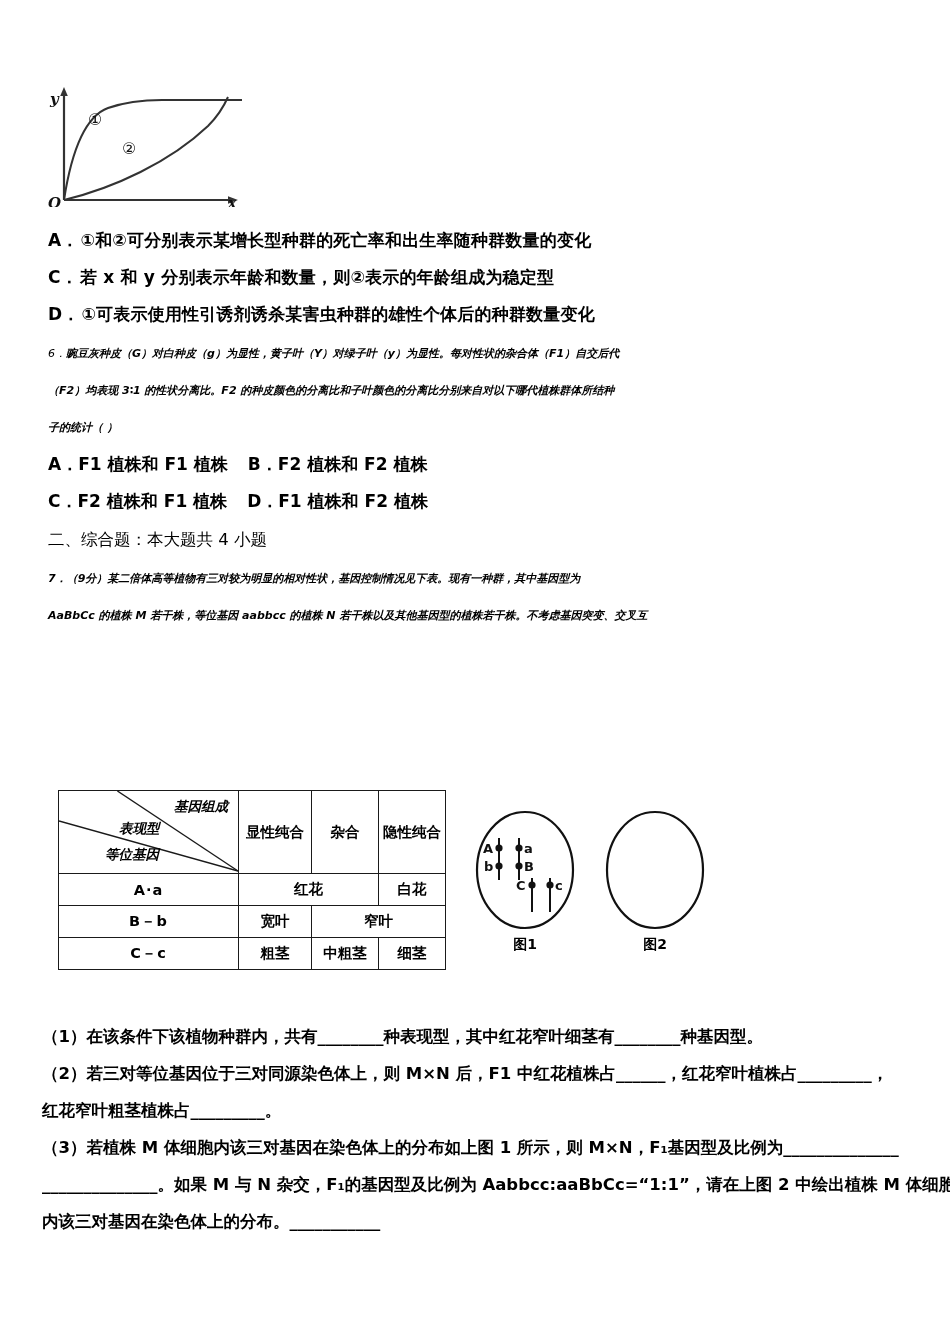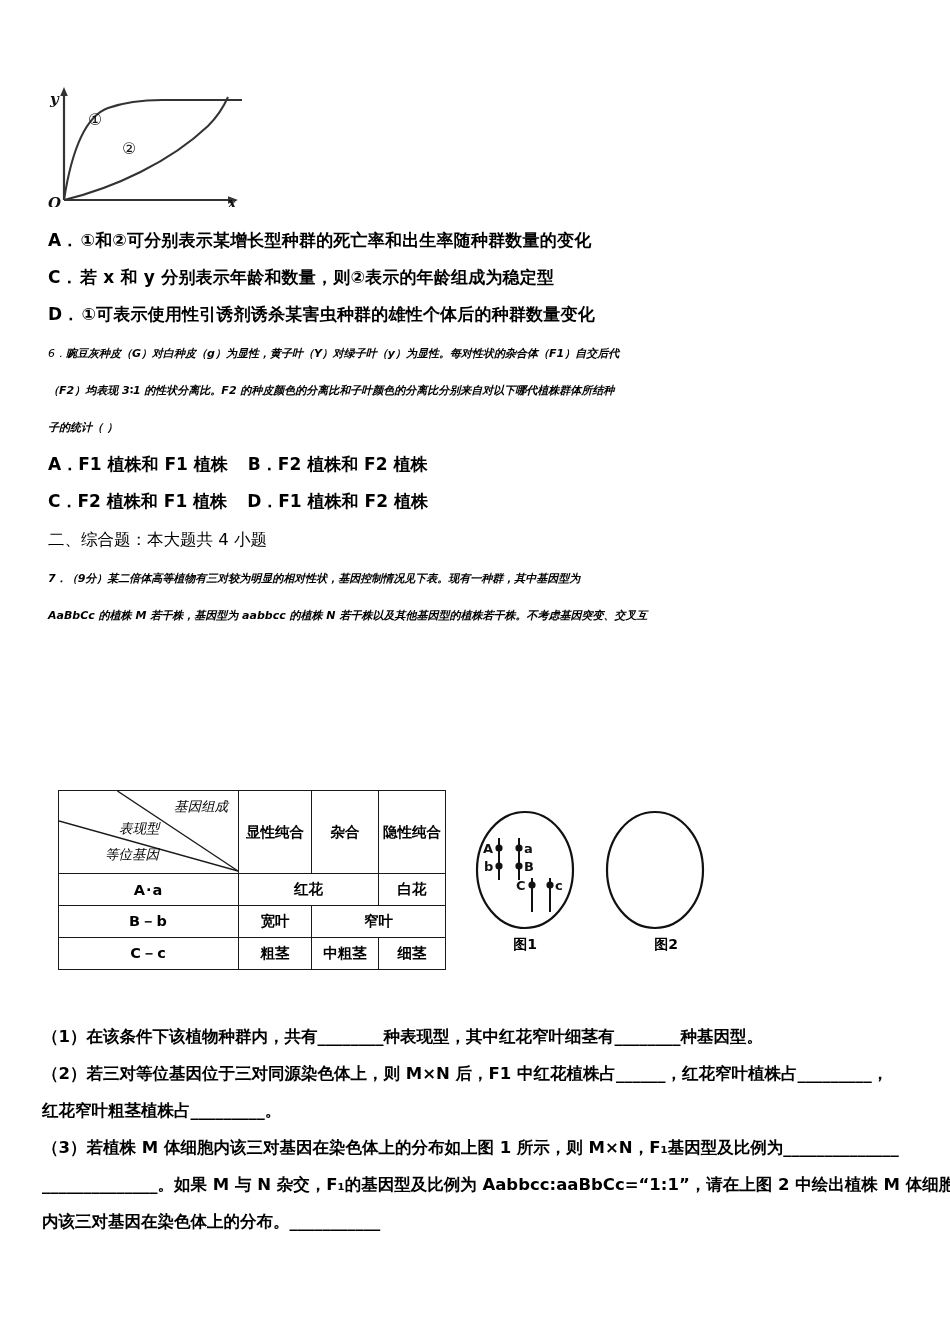--- a/index.html
+++ b/index.html
@@ -110,21 +110,21 @@
   }
   .corner-svg {
     position: absolute;
     left: 0; top: 0;
     width: 100%;
     height: 100%;
   }
   .corner-lab {
     position: absolute;
     font-size: 13.5px;
-    font-weight: normal;
+    font-weight: bold;
     font-style: italic;
     white-space: nowrap;
     font-family: "DejaVu Sans", sans-serif;
   }
   .corner-lab.c1 { right: 10px; top: 7px; }
   .corner-lab.c2 { left: 60px; top: 29px; }
   .corner-lab.c3 { left: 22px; top: 55px; margin-left: 24px; }
   .allele-cell { font-family: "DejaVu Serif", serif; font-size: 16px; letter-spacing: 1px; }
 
   
@@ -208,21 +208,21 @@
       <span>A．</span><span>F1 植株和 F1 植株</span><span class="gap"></span><span>B．</span><span>F2 植株和 F2 植株</span>
     </div>
     <div class="ans-pair">
       <span>C．</span><span>F2 植株和 F1 植株</span><span class="gap"></span><span>D．</span><span>F1 植株和 F2 植株</span>
     </div>
 
     <div class="section-head">二、综合题：本大题共 4 小题</div>
 
     <div class="qblock">
       <div class="qline">7．（9分）某二倍体高等植物有三对较为明显的相对性状，基因控制情况见下表。现有一种群，其中基因型为</div>
-      <div class="qline">AaBbCc 的植株 M 若干株，基因型为 aabbcc 的植株 N 若干株以及其他基因型的植株若干株。不考虑基因突变、交叉互</div>
+      <div class="qline">AaBbCc 的植株 M 若干株，等位基因 aabbcc 的植株 N 若干株以及其他基因型的植株若干株。不考虑基因突变、交叉互</div>
     </div>
   </div>
 
   <div class="figure-area">
 
     <table class="gene-table">
       <tbody>
           <tr>
         <td class="corner">
           <svg class="corner-svg" viewBox="0 0 184 82" preserveAspectRatio="none">
@@ -282,21 +282,21 @@
           <text x="46" y="82" font-family="DejaVu Sans, sans-serif" font-size="13" font-weight="bold" fill="#111">C</text>
           <text x="85" y="82" font-family="DejaVu Sans, sans-serif" font-size="13" font-weight="bold" fill="#111">c</text>
         </svg>
         <div class="fig-cap" style="left:20px; top:128px;">图1</div>
       </div>
 
       <div class="cell-fig" style="left:130px; top:0px;">
         <svg width="110" height="130" viewBox="0 0 110 130">
           <ellipse cx="55" cy="62" rx="48" ry="58" fill="none" stroke="#111" stroke-width="2.2"></ellipse>
         </svg>
-        <div class="fig-cap" style="left:8px; top:128px;text-align:right;">图2</div>
+        <div class="fig-cap" style="left:20px; top:128px;">图2</div>
       </div>
 
     </div>
   </div>
 
   <div class="tail">
     <div class="qline">（1）在该条件下该植物种群内，共有________种表现型，其中红花窄叶细茎有________种基因型。</div>
     <div class="qline">（2）若三对等位基因位于三对同源染色体上，则 M×N 后，F1 中红花植株占______，红花窄叶植株占_________，</div>
     <div class="qline">红花窄叶粗茎植株占_________。</div>
     <div class="qline">（3）若植株 M 体细胞内该三对基因在染色体上的分布如上图 1 所示，则 M×N，F₁基因型及比例为______________</div>

